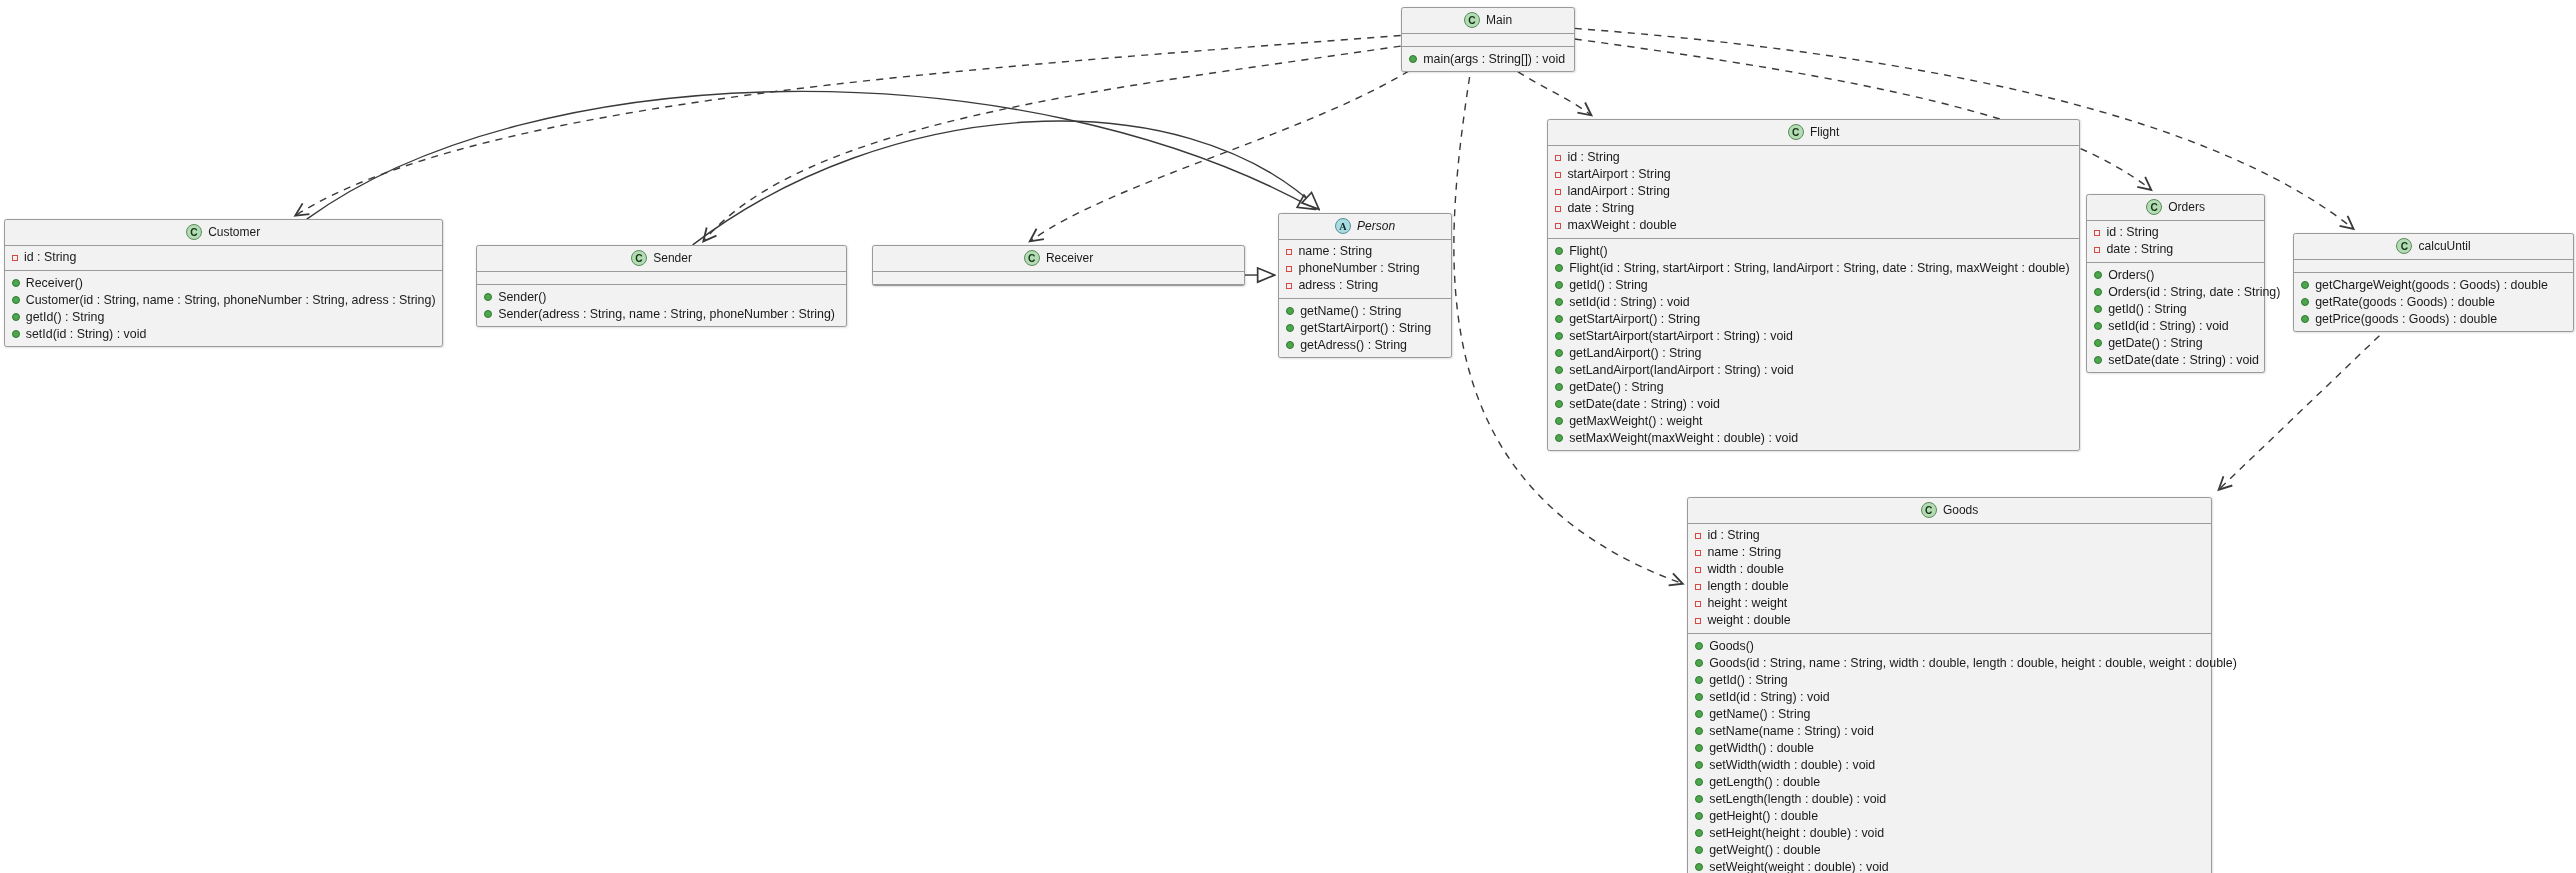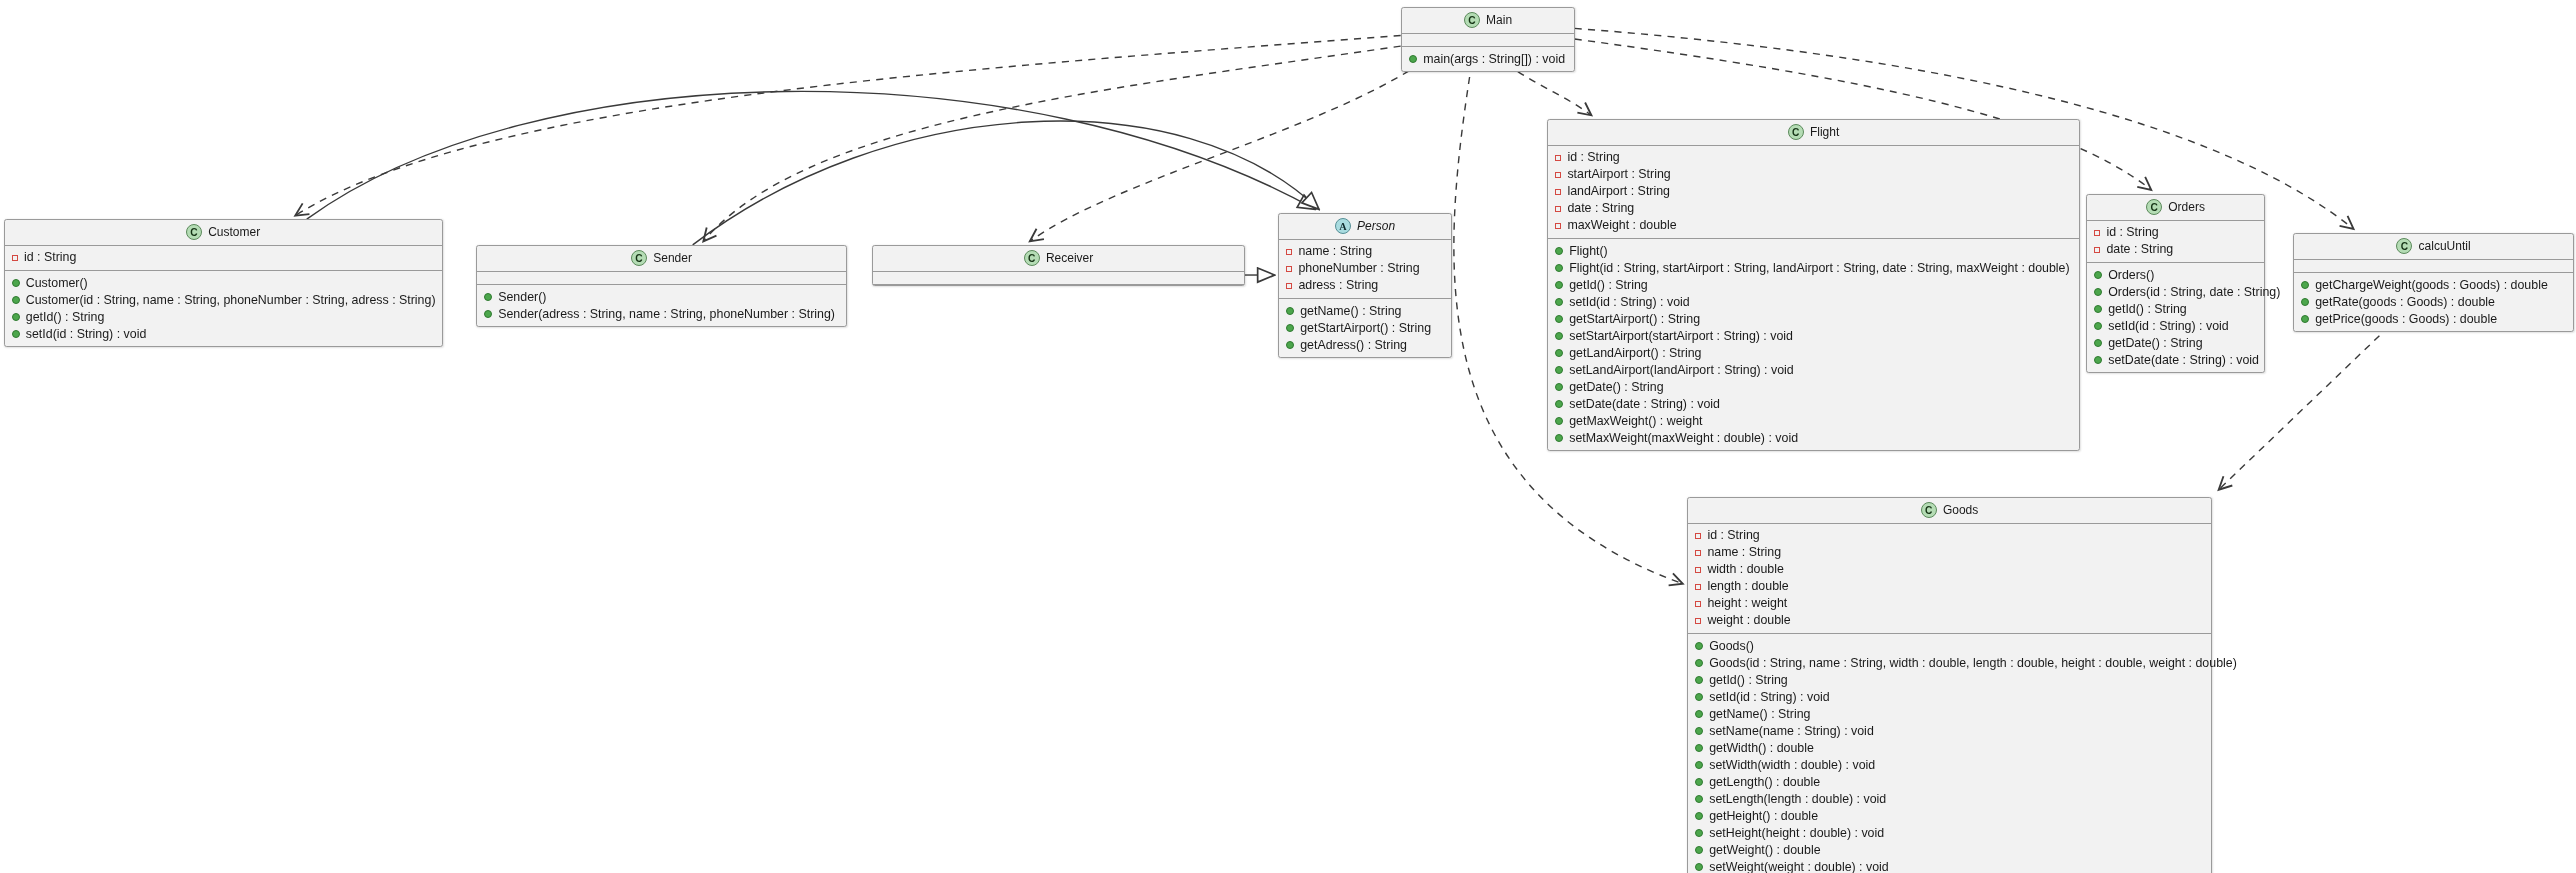--- a/index.html
+++ b/index.html
@@ -152,21 +152,21 @@
 
     <div class="row">
           <span class="marker field-marker"></span>
           <span class="row-label">id : String</span>
         </div>
       </div>
     <div class="cls-methods">
 
     <div class="row">
           <span class="marker method-marker"></span>
-          <span class="row-label">Customer()</span>
+          <span class="row-label">Receiver()</span>
         </div>
         <div class="row">
           <span class="marker method-marker"></span>
           <span class="row-label">Customer(id : String, name : String, phoneNumber : String, adress : String)</span>
         </div>
         <div class="row">
           <span class="marker method-marker"></span>
           <span class="row-label">getId() : String</span>
         </div>
         <div class="row">

